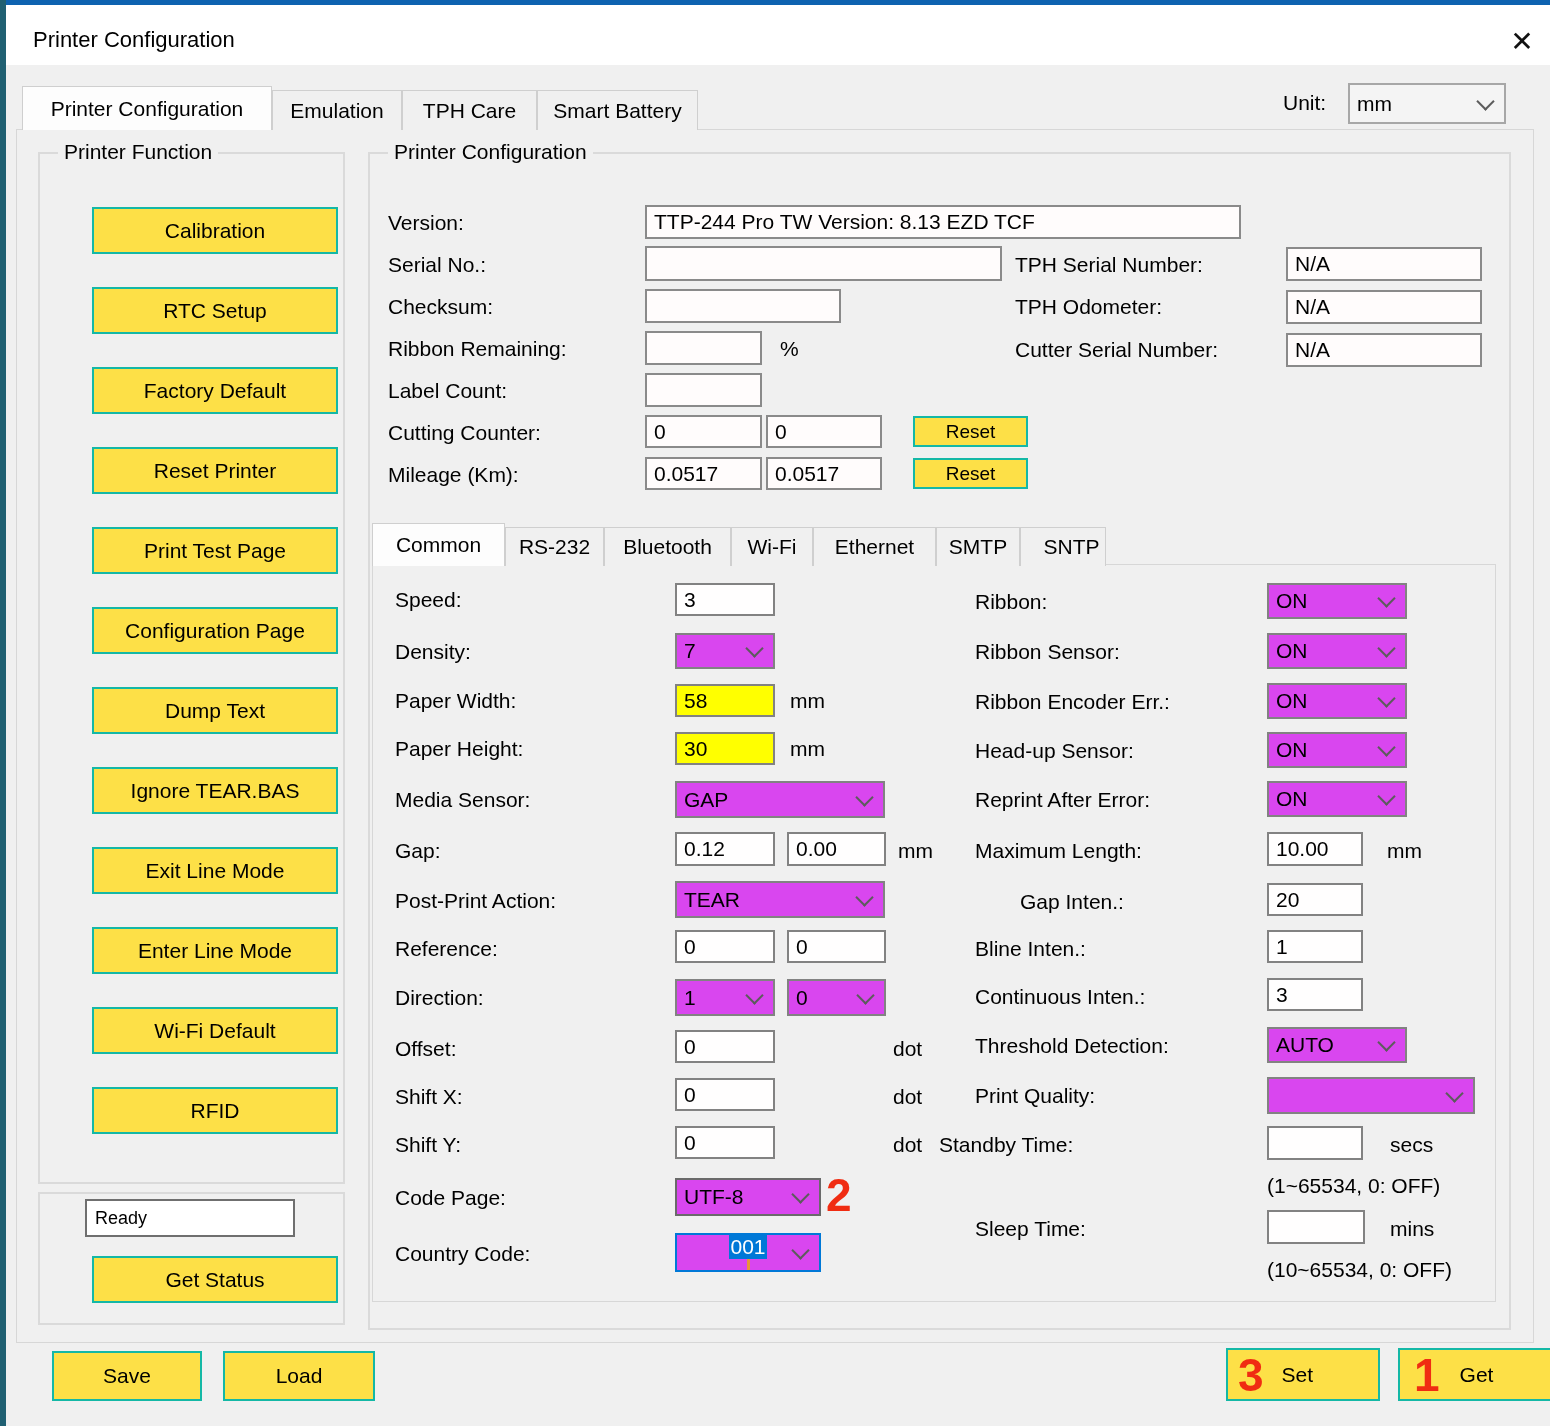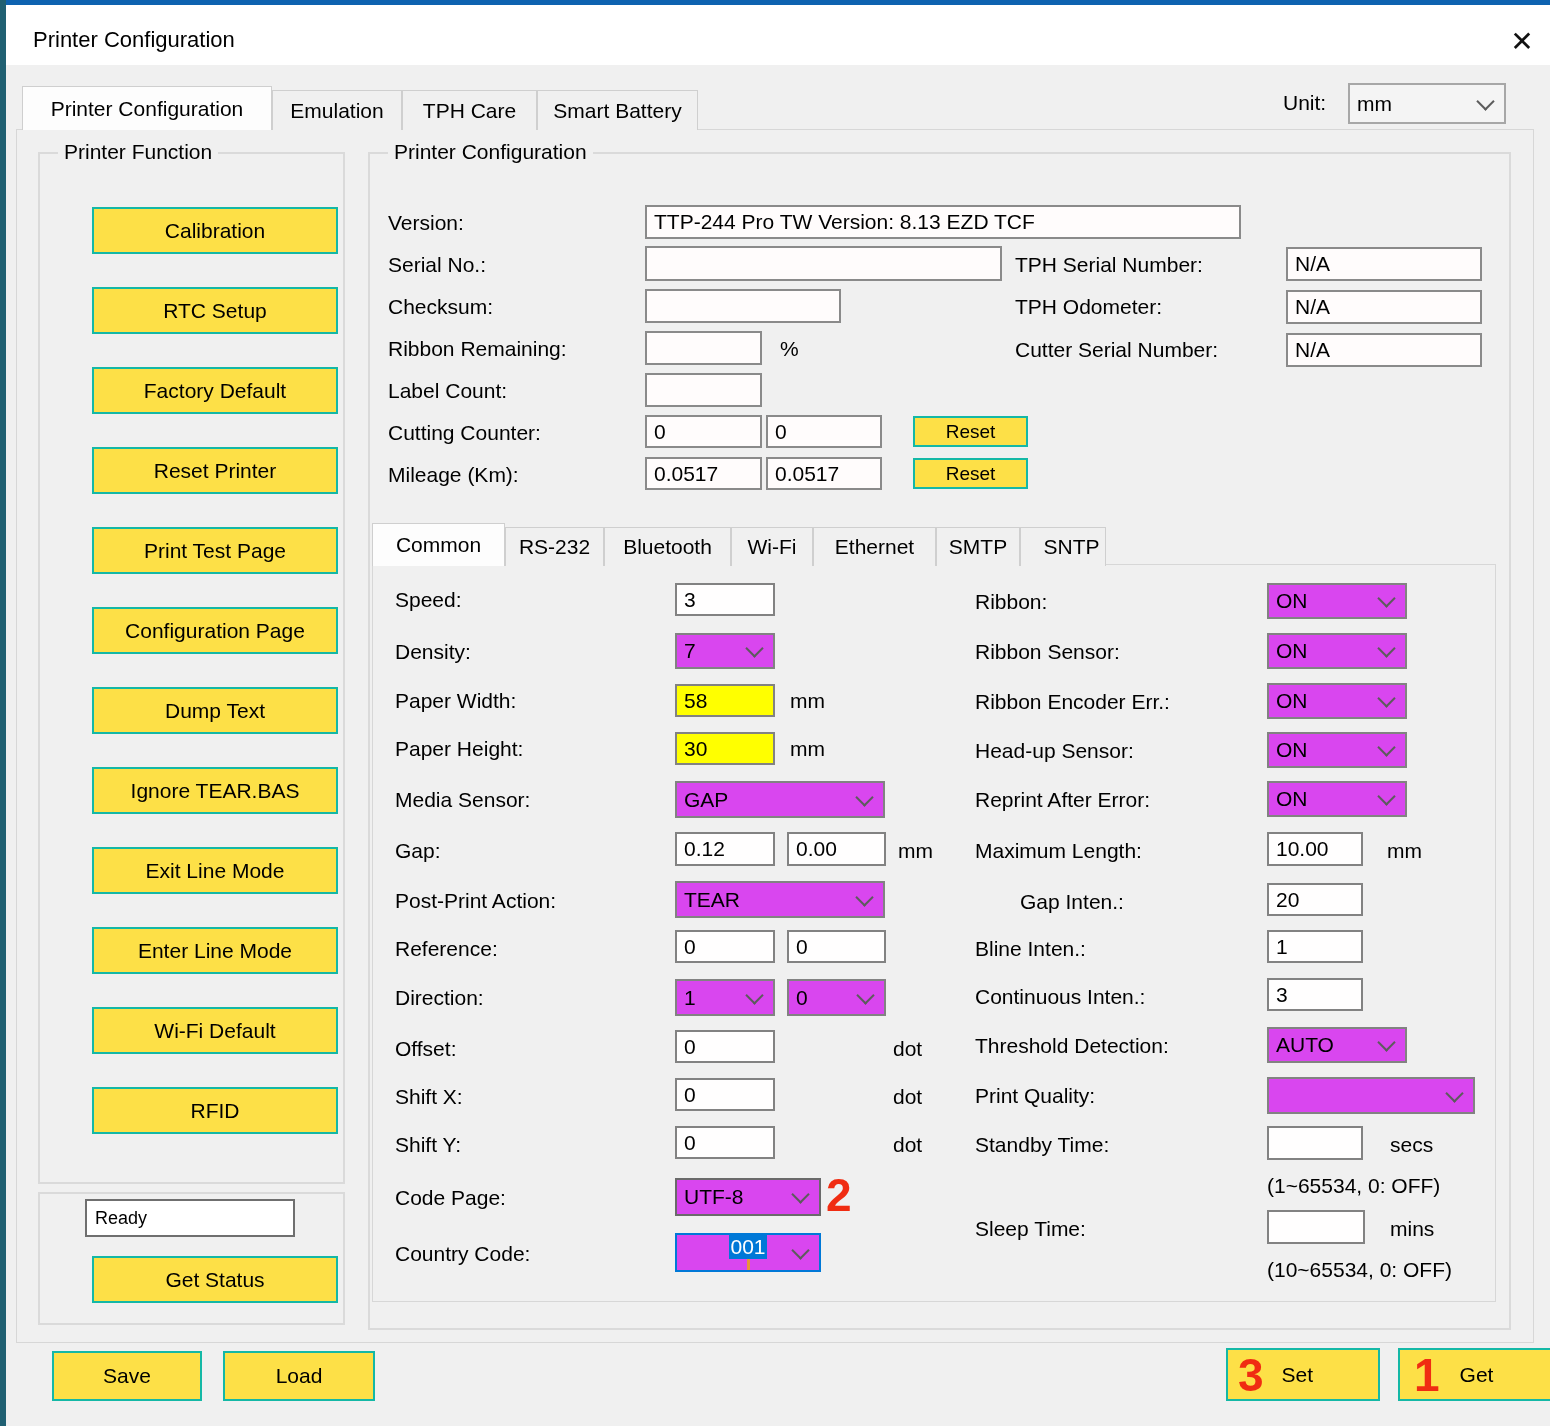--- a/index.html
+++ b/index.html
@@ -245,21 +245,21 @@
     <span>AUTO</span>
     <span class="chev"></span>
   </div>
 
   <div class="abs label" style="left:975px;top:1084px;">Print Quality:</div>
   <div class="combo" style="left:1267px;top:1077px;width:208px;height:37px;">
     <span></span>
     <span class="chev"></span>
   </div>
 
-  <div class="abs label" style="left:975px;top:1133px;">Standby Time:</div>
+  <div class="abs label" style="left:939px;top:1133px;">Standby Time:</div>
   <div class="abs input" style="left:1267px;top:1126px;width:96px;height:34px;"></div>
   <div class="abs label" style="left:1390px;top:1133px;">secs</div>
   <div class="abs note" style="left:1267px;top:1174px;">(1~65534, 0: OFF)</div>
 
   <div class="abs label" style="left:975px;top:1217px;">Sleep Time:</div>
   <div class="abs input" style="left:1267px;top:1210px;width:98px;height:34px;"></div>
   <div class="abs label" style="left:1390px;top:1217px;">mins</div>
   <div class="abs note" style="left:1267px;top:1258px;">(10~65534, 0: OFF)</div>
 
   <div class="abs btn" style="left:25px;top:1351px;width:150px;height:50px;">Save</div>

